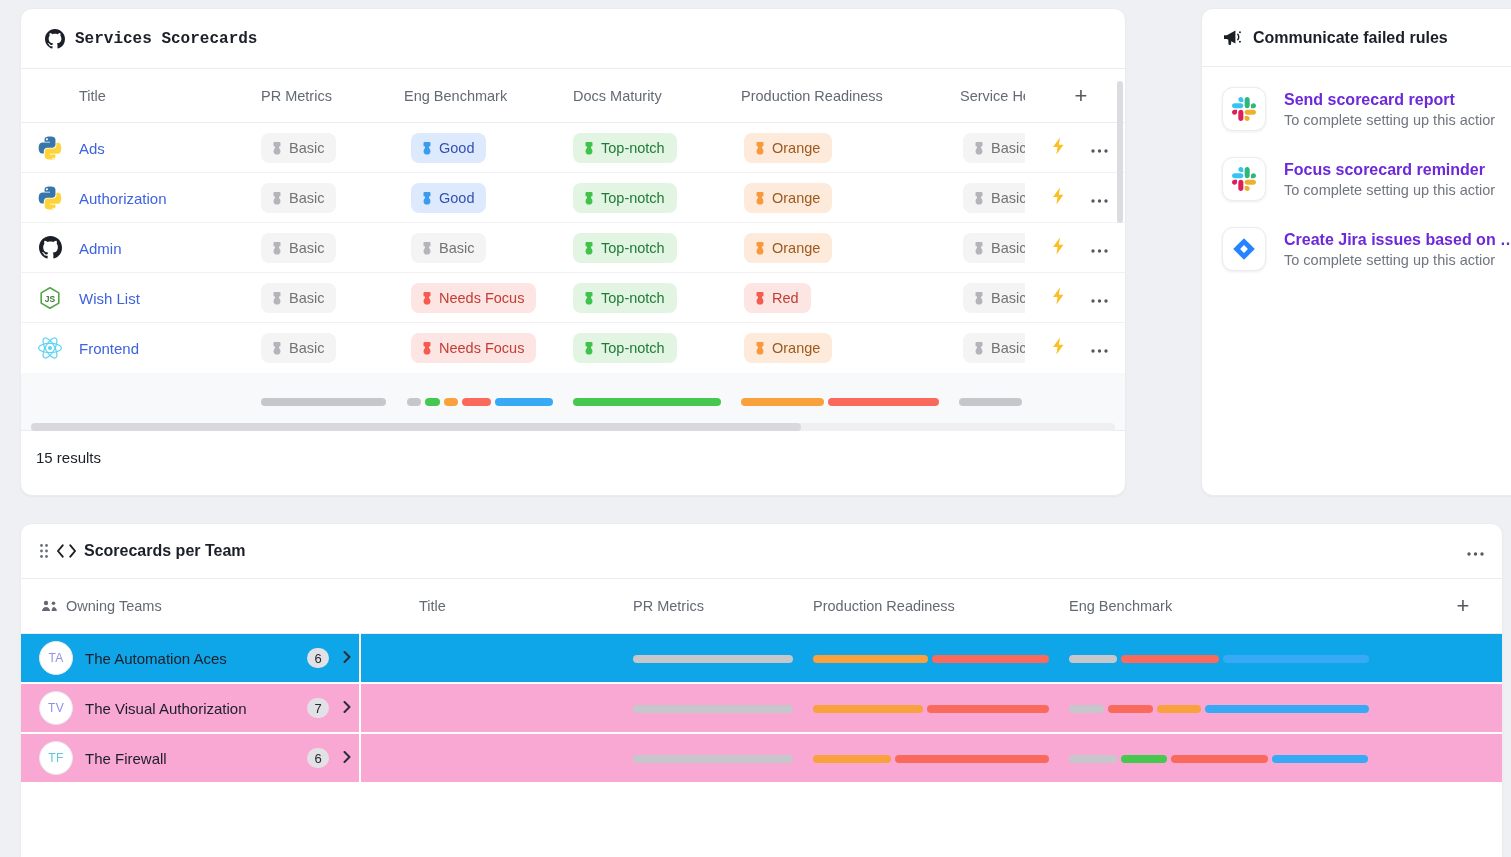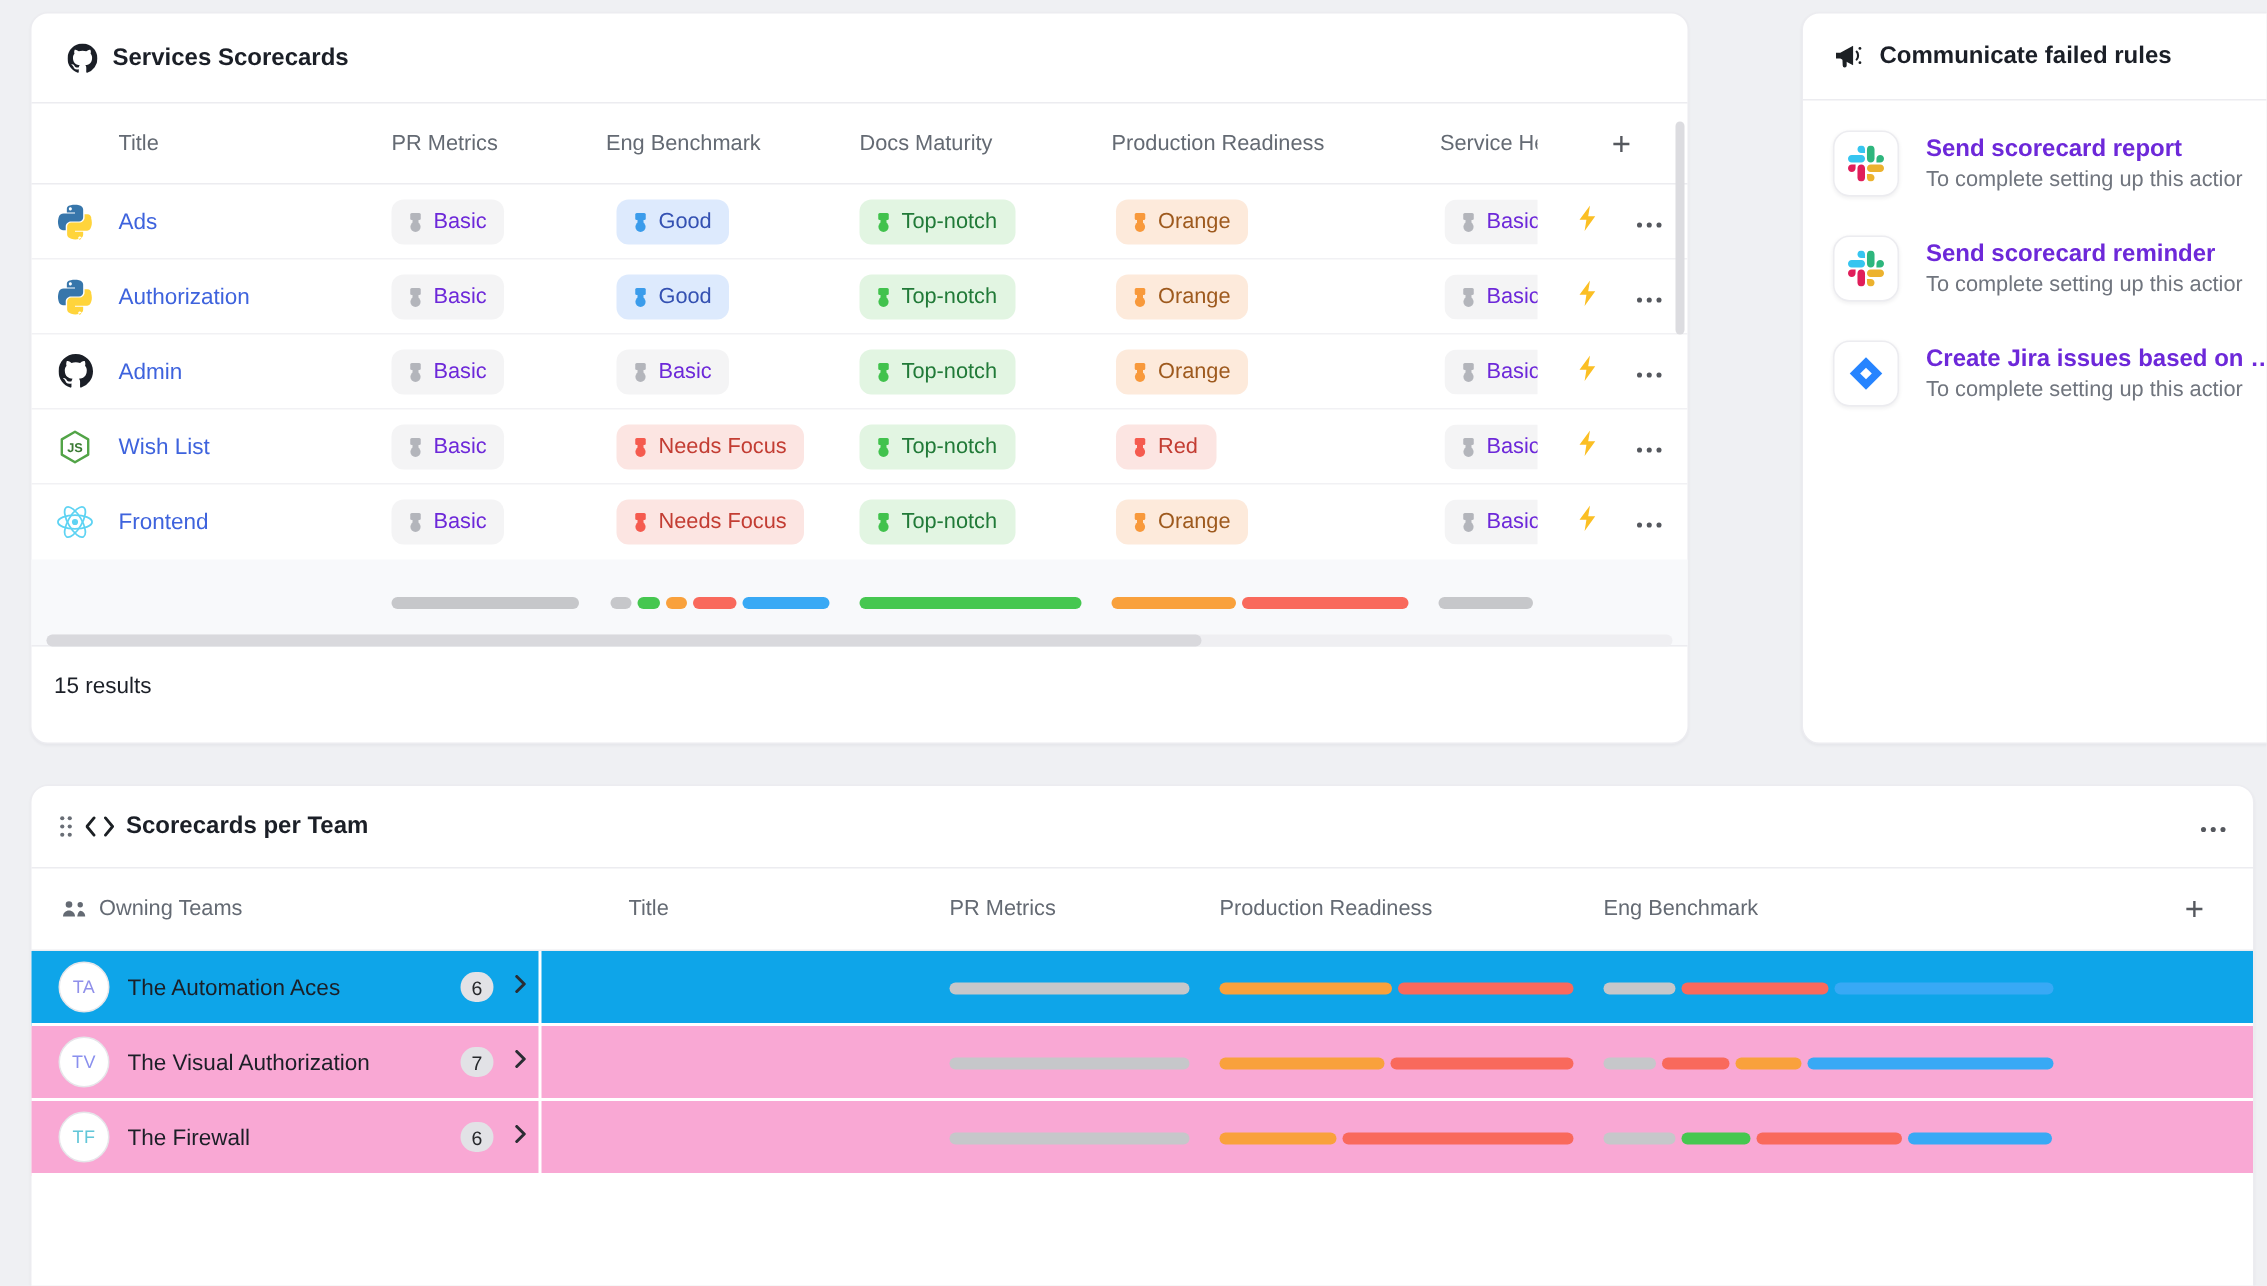--- a/index.html
+++ b/index.html
@@ -19,41 +19,41 @@
     box-shadow: 0 1px 2px rgba(20,20,40,.04);
   }
   .panel-header {
     display: flex; align-items: center; gap: 10px;
     padding: 0 24px; border-bottom: 1px solid #ececf0;
     font-size: 16px; font-weight: bold; color: #1b1f27;
   }
 
   
   #services-panel { left:20px; top:8px; width:1106px; height:488px; }
-  #services-panel .panel-header { height: 60px; }
+  #services-panel .panel-header { height: 60px; font-family: Liberation Mono, monospace; }
   .sc-colhead { position: relative; height: 54px; border-bottom: 1px solid #ececf0; }
   .sc-colhead .col {
     position: absolute; top: 50%; transform: translateY(-50%);
     font-size: 14.5px; color: #646a73; white-space: nowrap;
   }
   .clip { overflow: hidden; }
   .srow { position: relative; height: 50px; border-bottom: 1px solid #f1f1f4; }
   .srow .svc-icon { position: absolute; left: 16px; top: 50%; transform: translateY(-50%); width: 26px; height: 26px; display:flex; align-items:center; justify-content:center; }
   .srow .svc-title {
     position: absolute; left: 58px; top: 50%; transform: translateY(-50%);
     font-size: 15px; color: #3e63dd; text-decoration: none; cursor: pointer;
   }
   .cell { position: absolute; top: 10px; }
   .badge {
     display: inline-flex; align-items: center; gap: 6px;
     height: 30px; padding: 0 12px 0 10px; border-radius: 8px;
     font-size: 14.5px; white-space: nowrap; cursor: default;
   }
   .badge svg { flex: none; }
-  .badge[data-variant="basic"]      { background:#f4f4f5; color:#6d28d9; }
+  .badge[data-variant="basic"]      { background:#f4f4f5; color:#737373; }
   .badge[data-variant="basic"] svg  { fill:#b3b5bb; }
   .badge[data-variant="good"]       { background:#ddeafd; color:#3451b2; }
   .badge[data-variant="good"] svg   { fill:#3b9ceb; }
   .badge[data-variant="top-notch"]      { background:#e2f5e2; color:#217a38; }
   .badge[data-variant="top-notch"] svg  { fill:#41c24d; }
   .badge[data-variant="orange"]     { background:#fdeadb; color:#9e5a1e; }
   .badge[data-variant="orange"] svg { fill:#f8993b; }
   .badge[data-variant="red"]        { background:#fce5e2; color:#c33d33; }
   .badge[data-variant="red"] svg    { fill:#f55b4f; }
   .badge[data-variant="needs-focus"]     { background:#fce5e2; color:#c33d33; }
@@ -457,21 +457,21 @@
       </span>
     </div>
 
     <div class="rule-item">
       <span class="rule-icon-box">
         <svg width="24" height="24" viewBox="0 0 122.8 122.8">
             <use href="#def-slack"></use>
           </svg>
       </span>
       <span class="rule-text">
-        <div class="rule-title">Send scorecard reminder</div>
+        <div class="rule-title">Focus scorecard reminder</div>
         <div class="rule-sub">To complete setting up this actior</div>
       </span>
     </div>
 
     <div class="rule-item">
       <span class="rule-icon-box">
         <svg width="26" height="26" viewBox="0 0 24 24">
             <path fill="#2684ff" d="M12 2l10 10-10 10L2 12z"></path>
             <path fill="#fff" d="M12 8.4L15.6 12 12 15.6 8.4 12z"></path>
           </svg>

